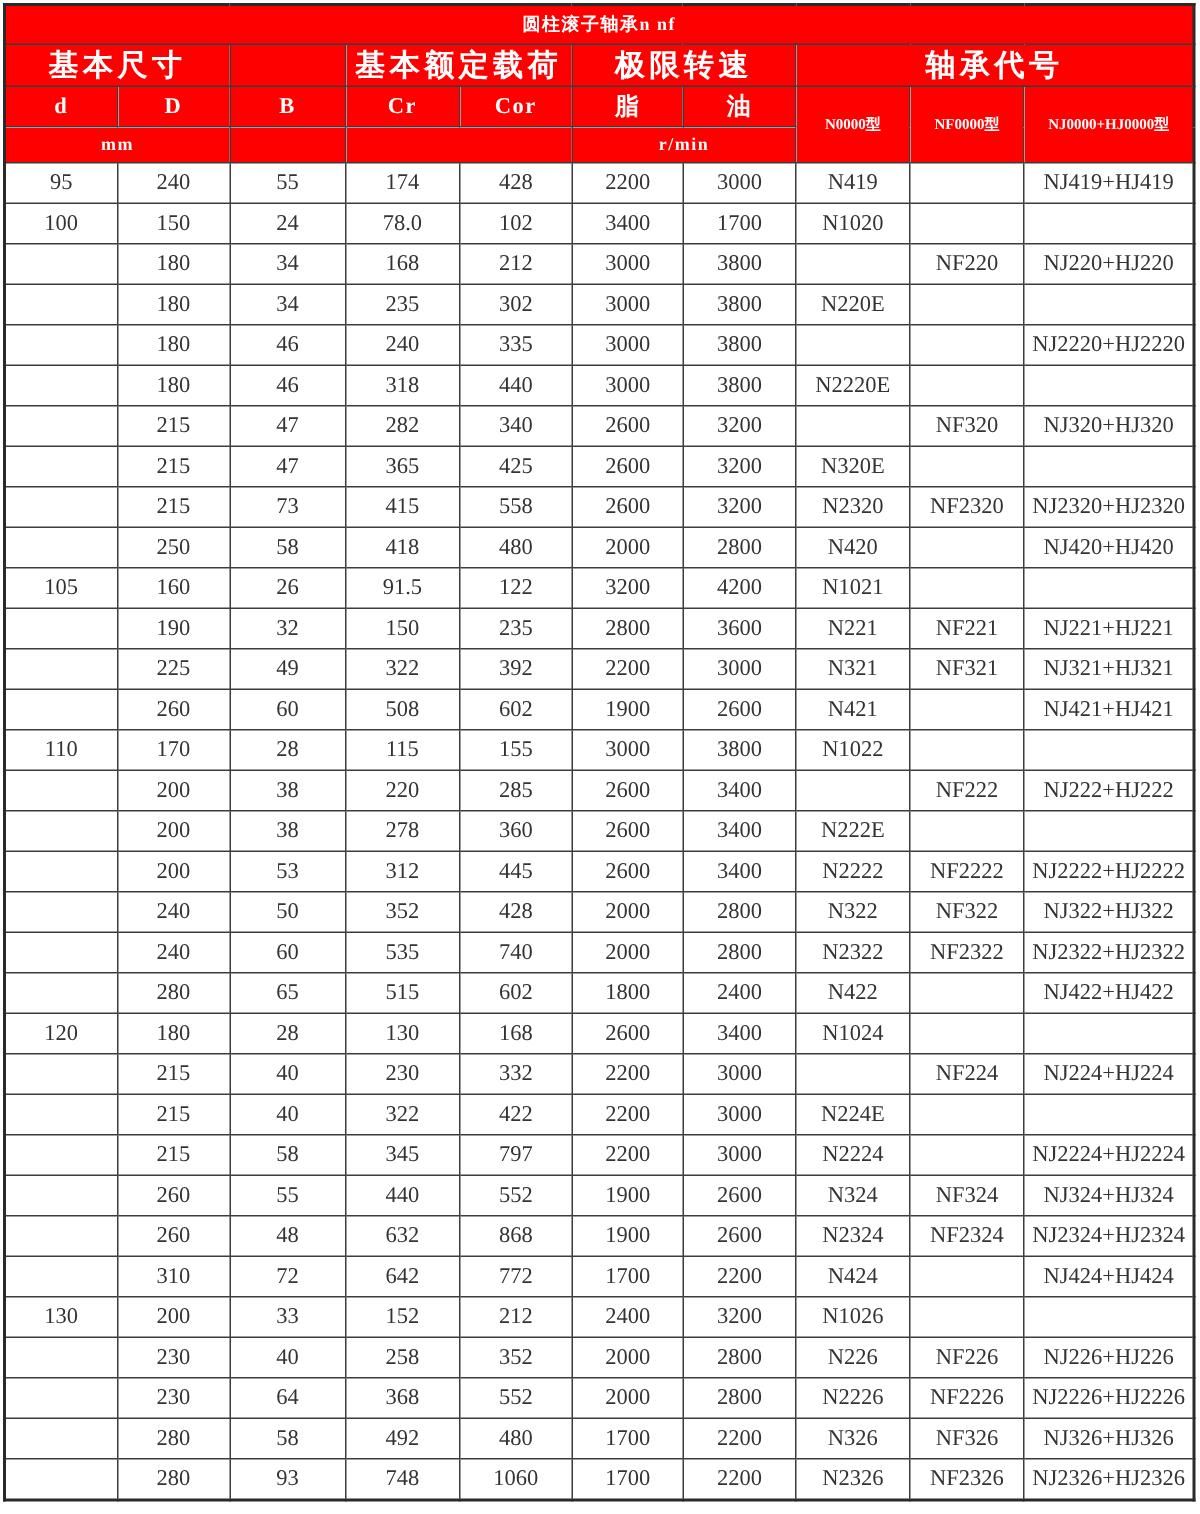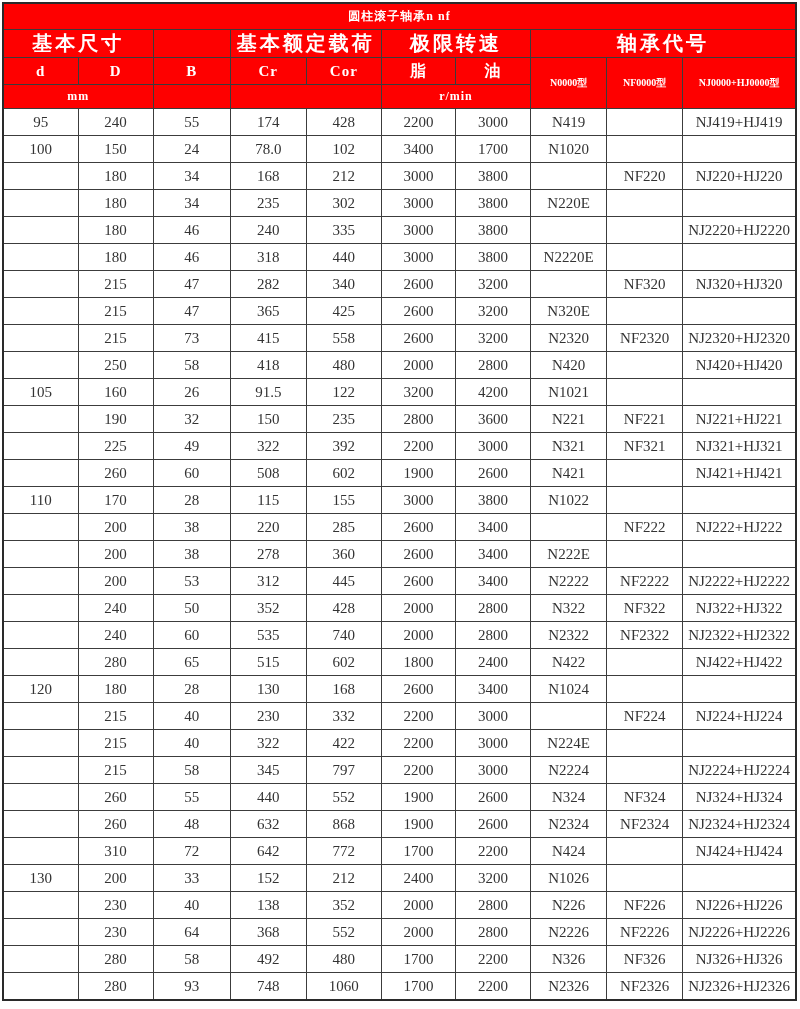--- a/index.html
+++ b/index.html
@@ -455,21 +455,21 @@
         <td>2400</td>
         <td>3200</td>
         <td>N1026</td>
         <td></td>
         <td></td>
       </tr>
       <tr>
         <td></td>
         <td>230</td>
         <td>40</td>
-        <td>138</td>
+        <td>258</td>
         <td>352</td>
         <td>2000</td>
         <td>2800</td>
         <td>N226</td>
         <td>NF226</td>
         <td>NJ226+HJ226</td>
       </tr>
       <tr>
         <td></td>
         <td>230</td>

